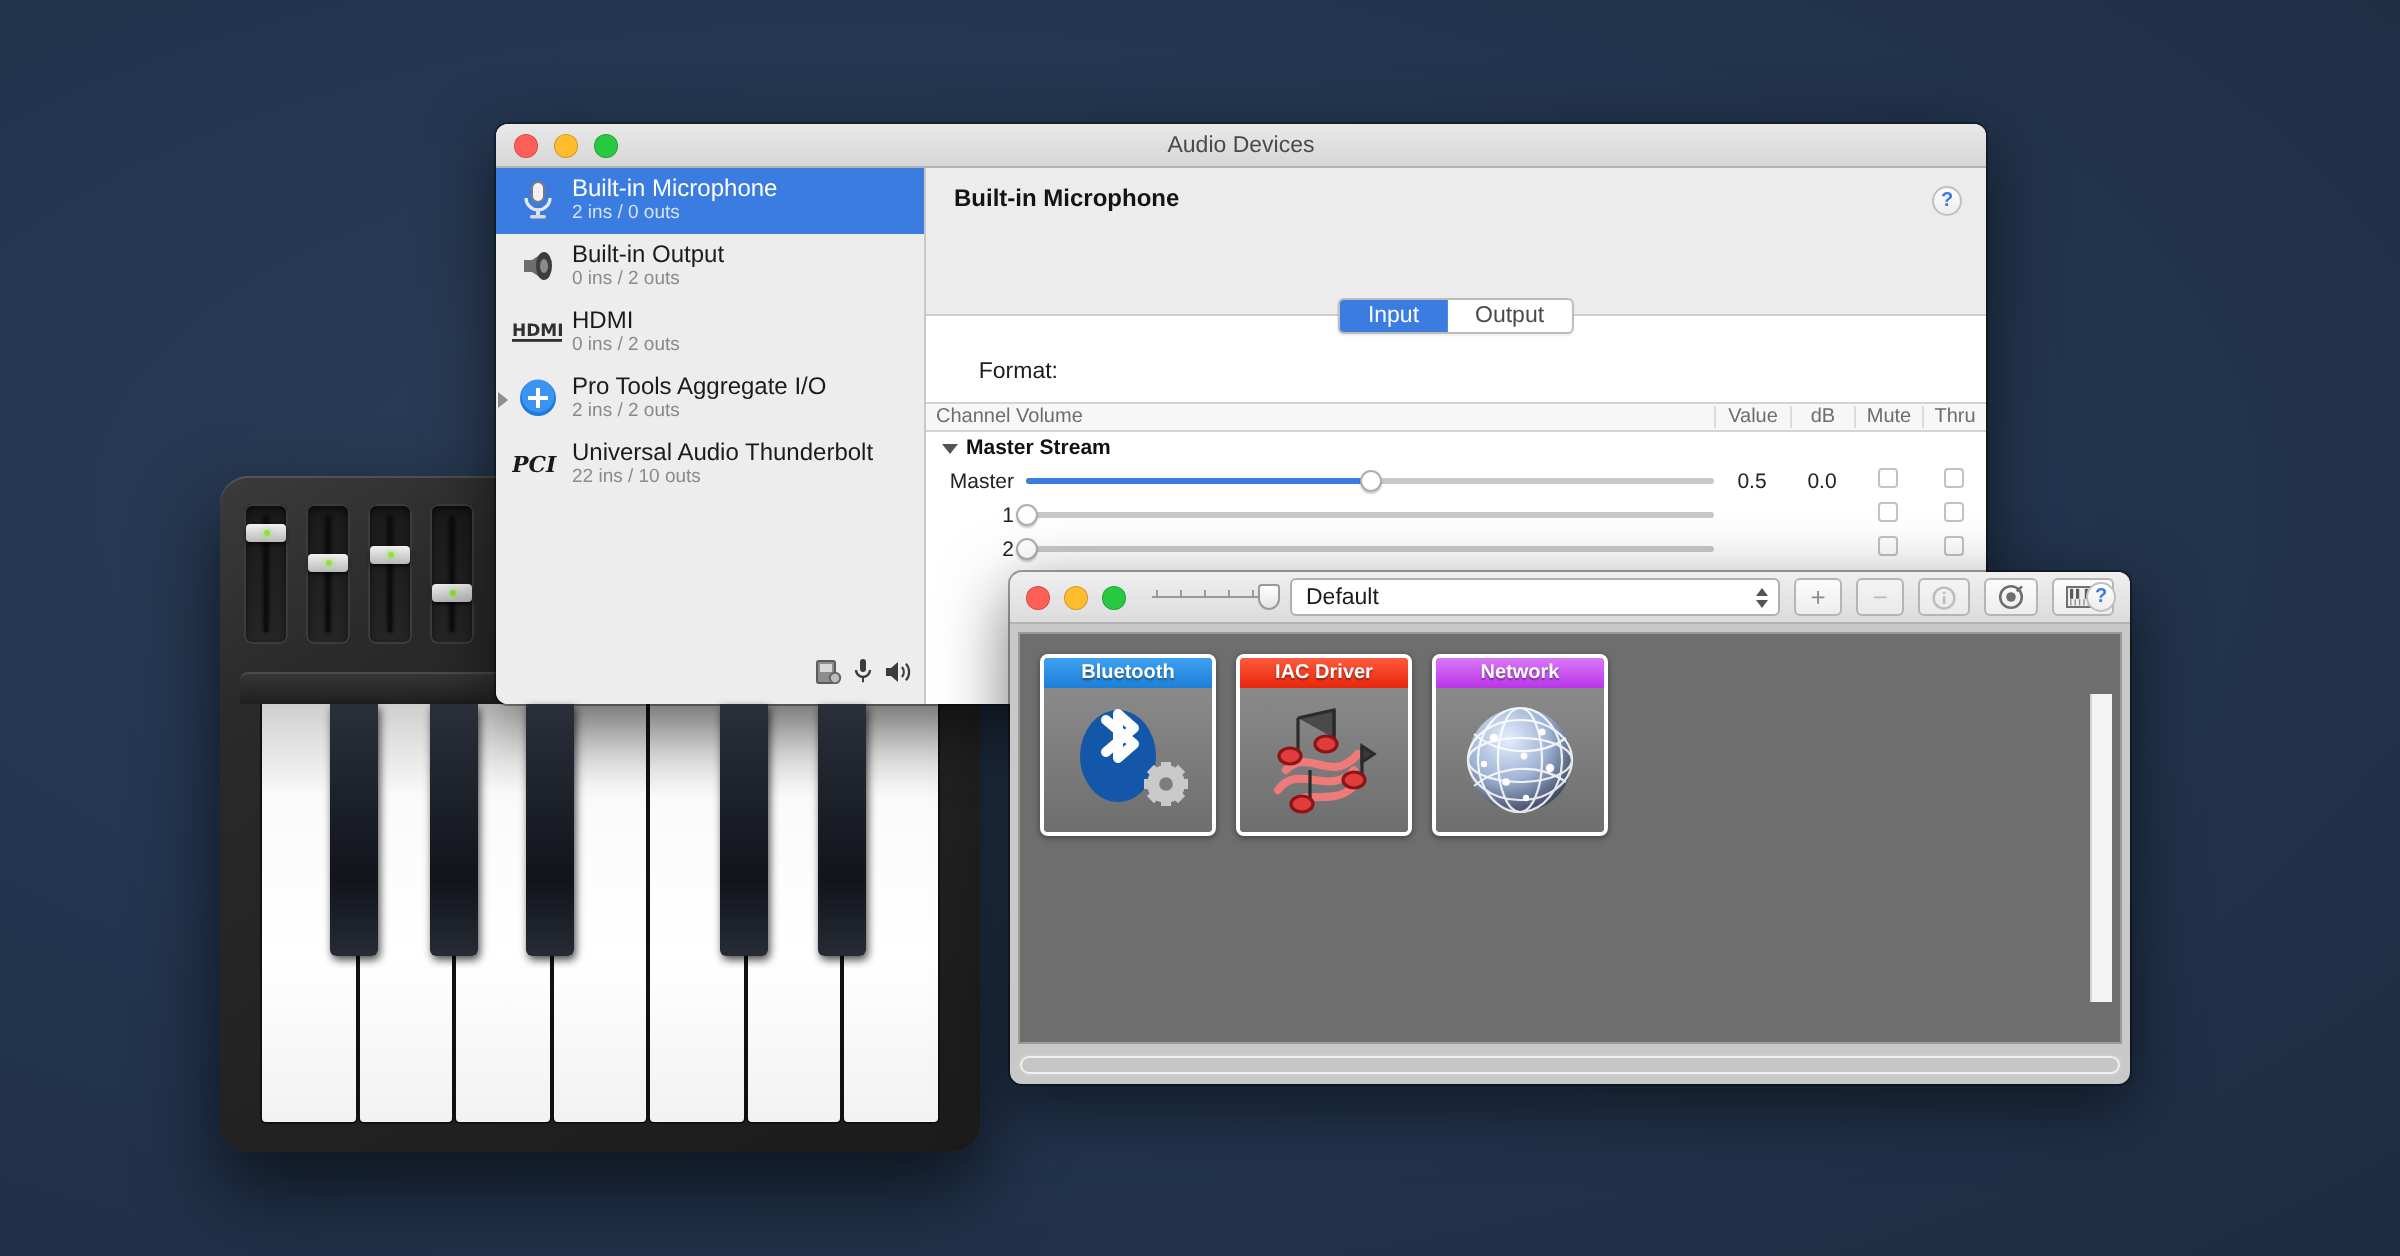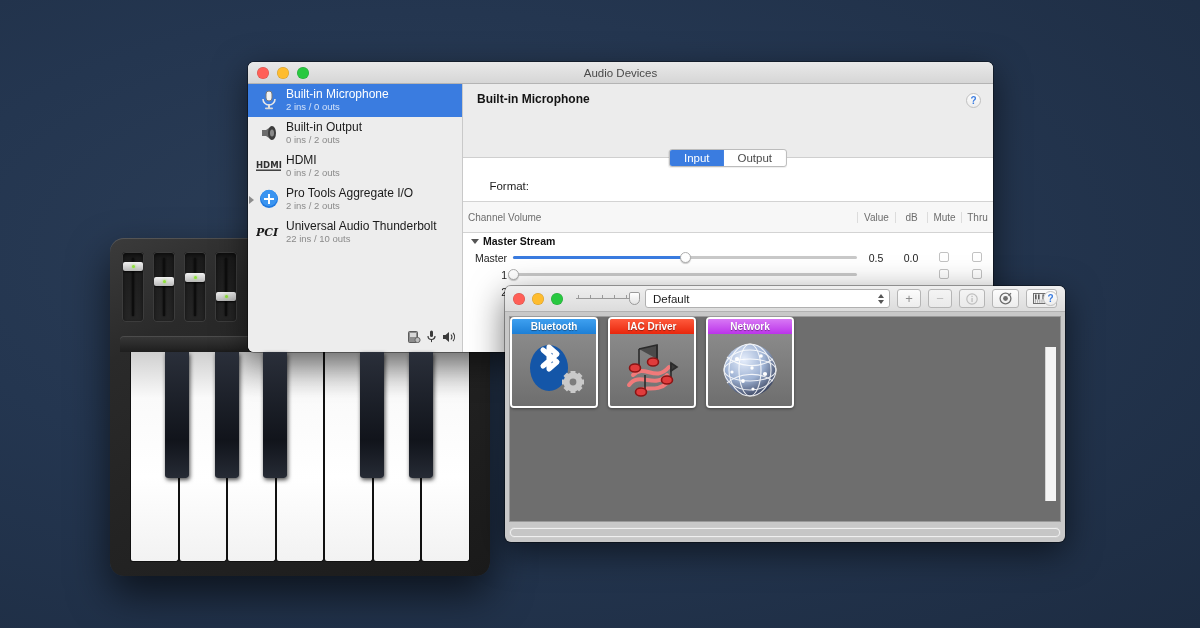--- a/index.html
+++ b/index.html
@@ -70,21 +70,21 @@
            box-shadow:0 1px 1px rgba(0,0,0,.08); }
   .stepper { width:13px; height:16px; margin-left:6px; border-radius:2px;
              background:linear-gradient(#5e9cf0,#3a7ce0); display:flex;
              flex-direction:column; align-items:center; justify-content:space-around;
              color:#fff; }
   .stepper i { display:block; width:0;height:0; border-left:3px solid transparent;
                border-right:3px solid transparent; }
   .stepper i.up { border-bottom:3.5px solid #fff; }
   .stepper i.dn { border-top:3.5px solid #fff; }
 
-  .tbl-head { display:flex; align-items:center; height:32px; border-top:1px solid #d3d3d3;
+  .tbl-head { display:flex; align-items:center; height:15px; border-top:1px solid #d3d3d3;
               border-bottom:1px solid #d3d3d3; background:#f7f7f7; font-size:10px;
               color:#6d6d6d; }
   .tbl-head .c { text-align:center; border-left:1px solid #dcdcdc; }
   .tbl-head .c.first { flex:1; text-align:left; padding-left:5px; border-left:none; }
   .grp { font-size:10.5px; font-weight:bold; color:#111; padding:2px 0 2px 8px;
          display:flex; align-items:center; }
   .grp .tri { width:0;height:0; border-top:5px solid #555;
               border-left:4px solid transparent;border-right:4px solid transparent;
               margin-right:4px; }
   .vrow { display:flex; align-items:center; height:17px; font-size:10.5px; color:#222; }
@@ -123,21 +123,21 @@
   .ms-popup .arrows i.u { border-bottom:4px solid #555; }
   .ms-popup .arrows i.d { border-top:4px solid #555; }
   .tbtn { height:19px; min-width:24px; padding:0 6px; border:1px solid #b5b5b5;
           border-radius:3px; background:linear-gradient(#fcfcfc,#ededed);
           display:flex; align-items:center; justify-content:center;
           font-size:13px; color:#8d8d8d; }
   .tbtn.dis { color:#bdbdbd; background:linear-gradient(#f4f4f4,#eaeaea); }
 
   .ms-canvas { position:absolute; left:4px; right:4px; top:30px; bottom:20px;
                background:#6e6e6e; border:1px solid #9a9a9a; overflow:hidden; }
-  .ms-grid { display:flex; gap:10px; }
+  .ms-grid { display:flex; gap:10px; padding:10px; }
   .mdev { width:88px; background:#7a7a7a; border:2px solid #fff; border-radius:4px;
           overflow:hidden; box-shadow:0 1px 3px rgba(0,0,0,.4); }
   .mdev-cap { font-size:10px; font-weight:bold; color:#fff; text-align:center;
               padding:2px 0; text-shadow:0 1px 1px rgba(0,0,0,.4); }
   .mdev-body { height:72px; display:flex; align-items:center; justify-content:center;
                background:linear-gradient(#8a8a8a,#6e6e6e); }
 
   .hbar { position:absolute; left:4px; right:4px; bottom:4px; height:11px;
           background:#f0f0f0; border:1px solid #cdcdcd; border-radius:6px; }
   .hbar i { position:absolute; left:1px; top:1px; bottom:1px; right:1px;

